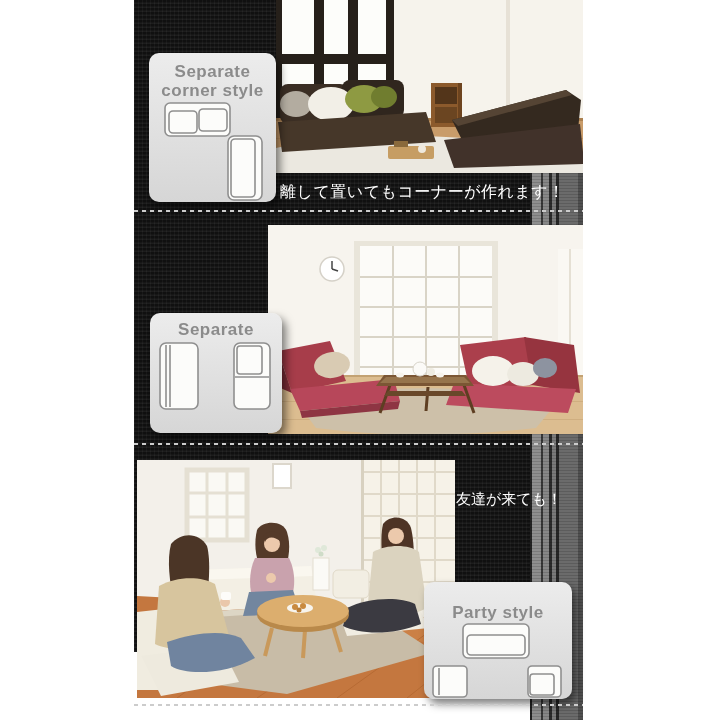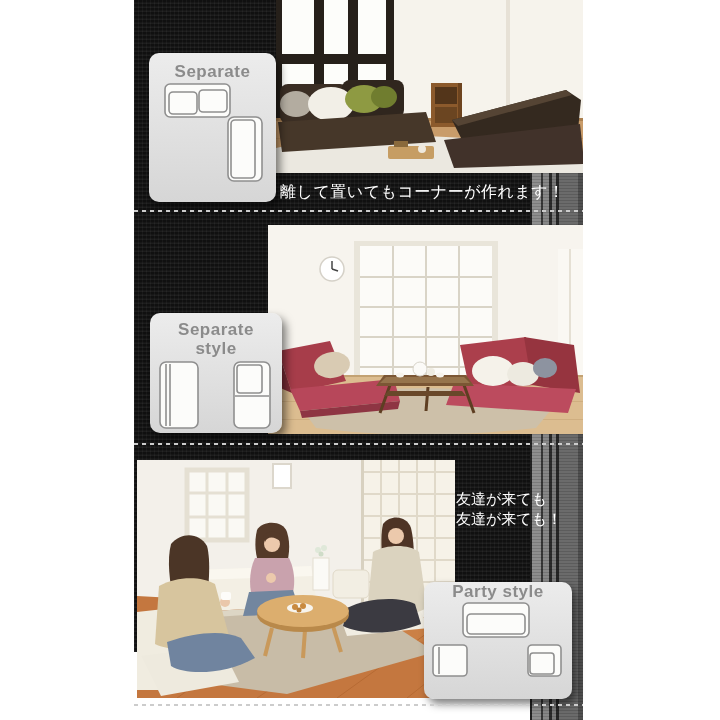--- a/index.html
+++ b/index.html
@@ -78,20 +78,21 @@
         <path d="M168,140 L304,124 L307,152 L307,164 L178,168 Z" fill="#41322a"></path>
         <rect x="112" y="146" width="46" height="13" rx="2" fill="#c69d63"></rect>
         <rect x="118" y="141" width="14" height="6" fill="#8a6a3c"></rect>
         <circle cx="146" cy="149" r="4" fill="#efe9dd"></circle>
       </svg>
     </div>
 
     <div class="badge" style="left:15px;top:53px;width:127px;height:149px">
       <div class="badge-title" style="padding-top:9px">
         <div>Separate</div>
+        <div>corner style</div>
       </div>
       <svg class="diag" width="127" height="106" viewBox="0 0 127 106">
         <rect x="16" y="3" width="65" height="33" rx="5"></rect>
         <rect x="20" y="11" width="28" height="22" rx="4"></rect>
         <rect x="50" y="9" width="28" height="22" rx="4"></rect>
         <rect x="79" y="36" width="34" height="64" rx="6"></rect>
         <rect x="82" y="39" width="24" height="58" rx="4"></rect>
       </svg>
     </div>
 
@@ -146,21 +147,20 @@
         <circle cx="152" cy="144" r="7" fill="#fbfaf7" stroke="#d8d4ca"></circle>
         <circle cx="163" cy="147" r="4" fill="#efece2"></circle>
         <ellipse cx="132" cy="150" rx="4" ry="2.5" fill="#f6f3ec"></ellipse>
         <ellipse cx="172" cy="150" rx="4" ry="2.5" fill="#f6f3ec"></ellipse>
       </svg>
     </div>
 
     <div class="badge" style="left:16px;top:313px;width:132px;height:120px">
       <div class="badge-title" style="padding-top:7px">
         <div>Separate</div>
-        <div>style</div>
       </div>
       <svg class="diag" width="132" height="76" viewBox="0 0 132 76">
         <rect x="10" y="4" width="38" height="66" rx="6"></rect>
         <line x1="16" y1="6" x2="16" y2="68"></line>
         <line x1="20" y1="6" x2="20" y2="68"></line>
         <rect x="84" y="4" width="36" height="66" rx="6"></rect>
         <line x1="85" y1="38" x2="119" y2="38"></line>
         <rect x="87" y="7" width="25" height="28" rx="3"></rect>
       </svg>
     </div>
@@ -237,26 +237,25 @@
         <circle cx="162" cy="150" r="2.5" fill="#b97d36"></circle>
         <path d="M34,84 C44,72 62,72 70,86 C74,100 72,130 68,150 C56,158 42,156 38,148 C32,120 30,100 34,84 Z" fill="#4b3526"></path>
         <path d="M22,126 C40,116 64,116 78,124 L92,176 C66,192 34,192 18,184 Z" fill="#d7c59e"></path>
         <circle cx="88" cy="142" r="5" fill="#eac7aa"></circle>
         <rect x="84" y="132" width="10" height="8" rx="2" fill="#fdfcf9"></rect>
         <path d="M30,182 C60,172 86,170 104,178 L118,198 C90,214 50,216 34,206 Z" fill="#70849f"></path>
       </svg>
     </div>
 
     <div class="note note-party" style="left:322px;top:491px">
-      <p class="jp">友達が来ても</p>
       <p class="jp">友達が来ても！</p>
     </div>
 
     <div class="badge" style="left:290px;top:582px;width:148px;height:117px">
-      <div class="badge-title" style="padding-top:0">
+      <div class="badge-title" style="padding-top:21px">
         <div>Party style</div>
       </div>
       <svg class="diag" width="148" height="82" viewBox="0 0 148 82">
         <rect x="39" y="2" width="66" height="34" rx="5"></rect>
         <rect x="43" y="13" width="58" height="20" rx="4"></rect>
         <rect x="9" y="44" width="34" height="31" rx="4"></rect>
         <line x1="15" y1="46" x2="15" y2="73"></line>
         <rect x="104" y="44" width="33" height="31" rx="4"></rect>
         <rect x="106" y="52" width="24" height="21" rx="3"></rect>
       </svg>

